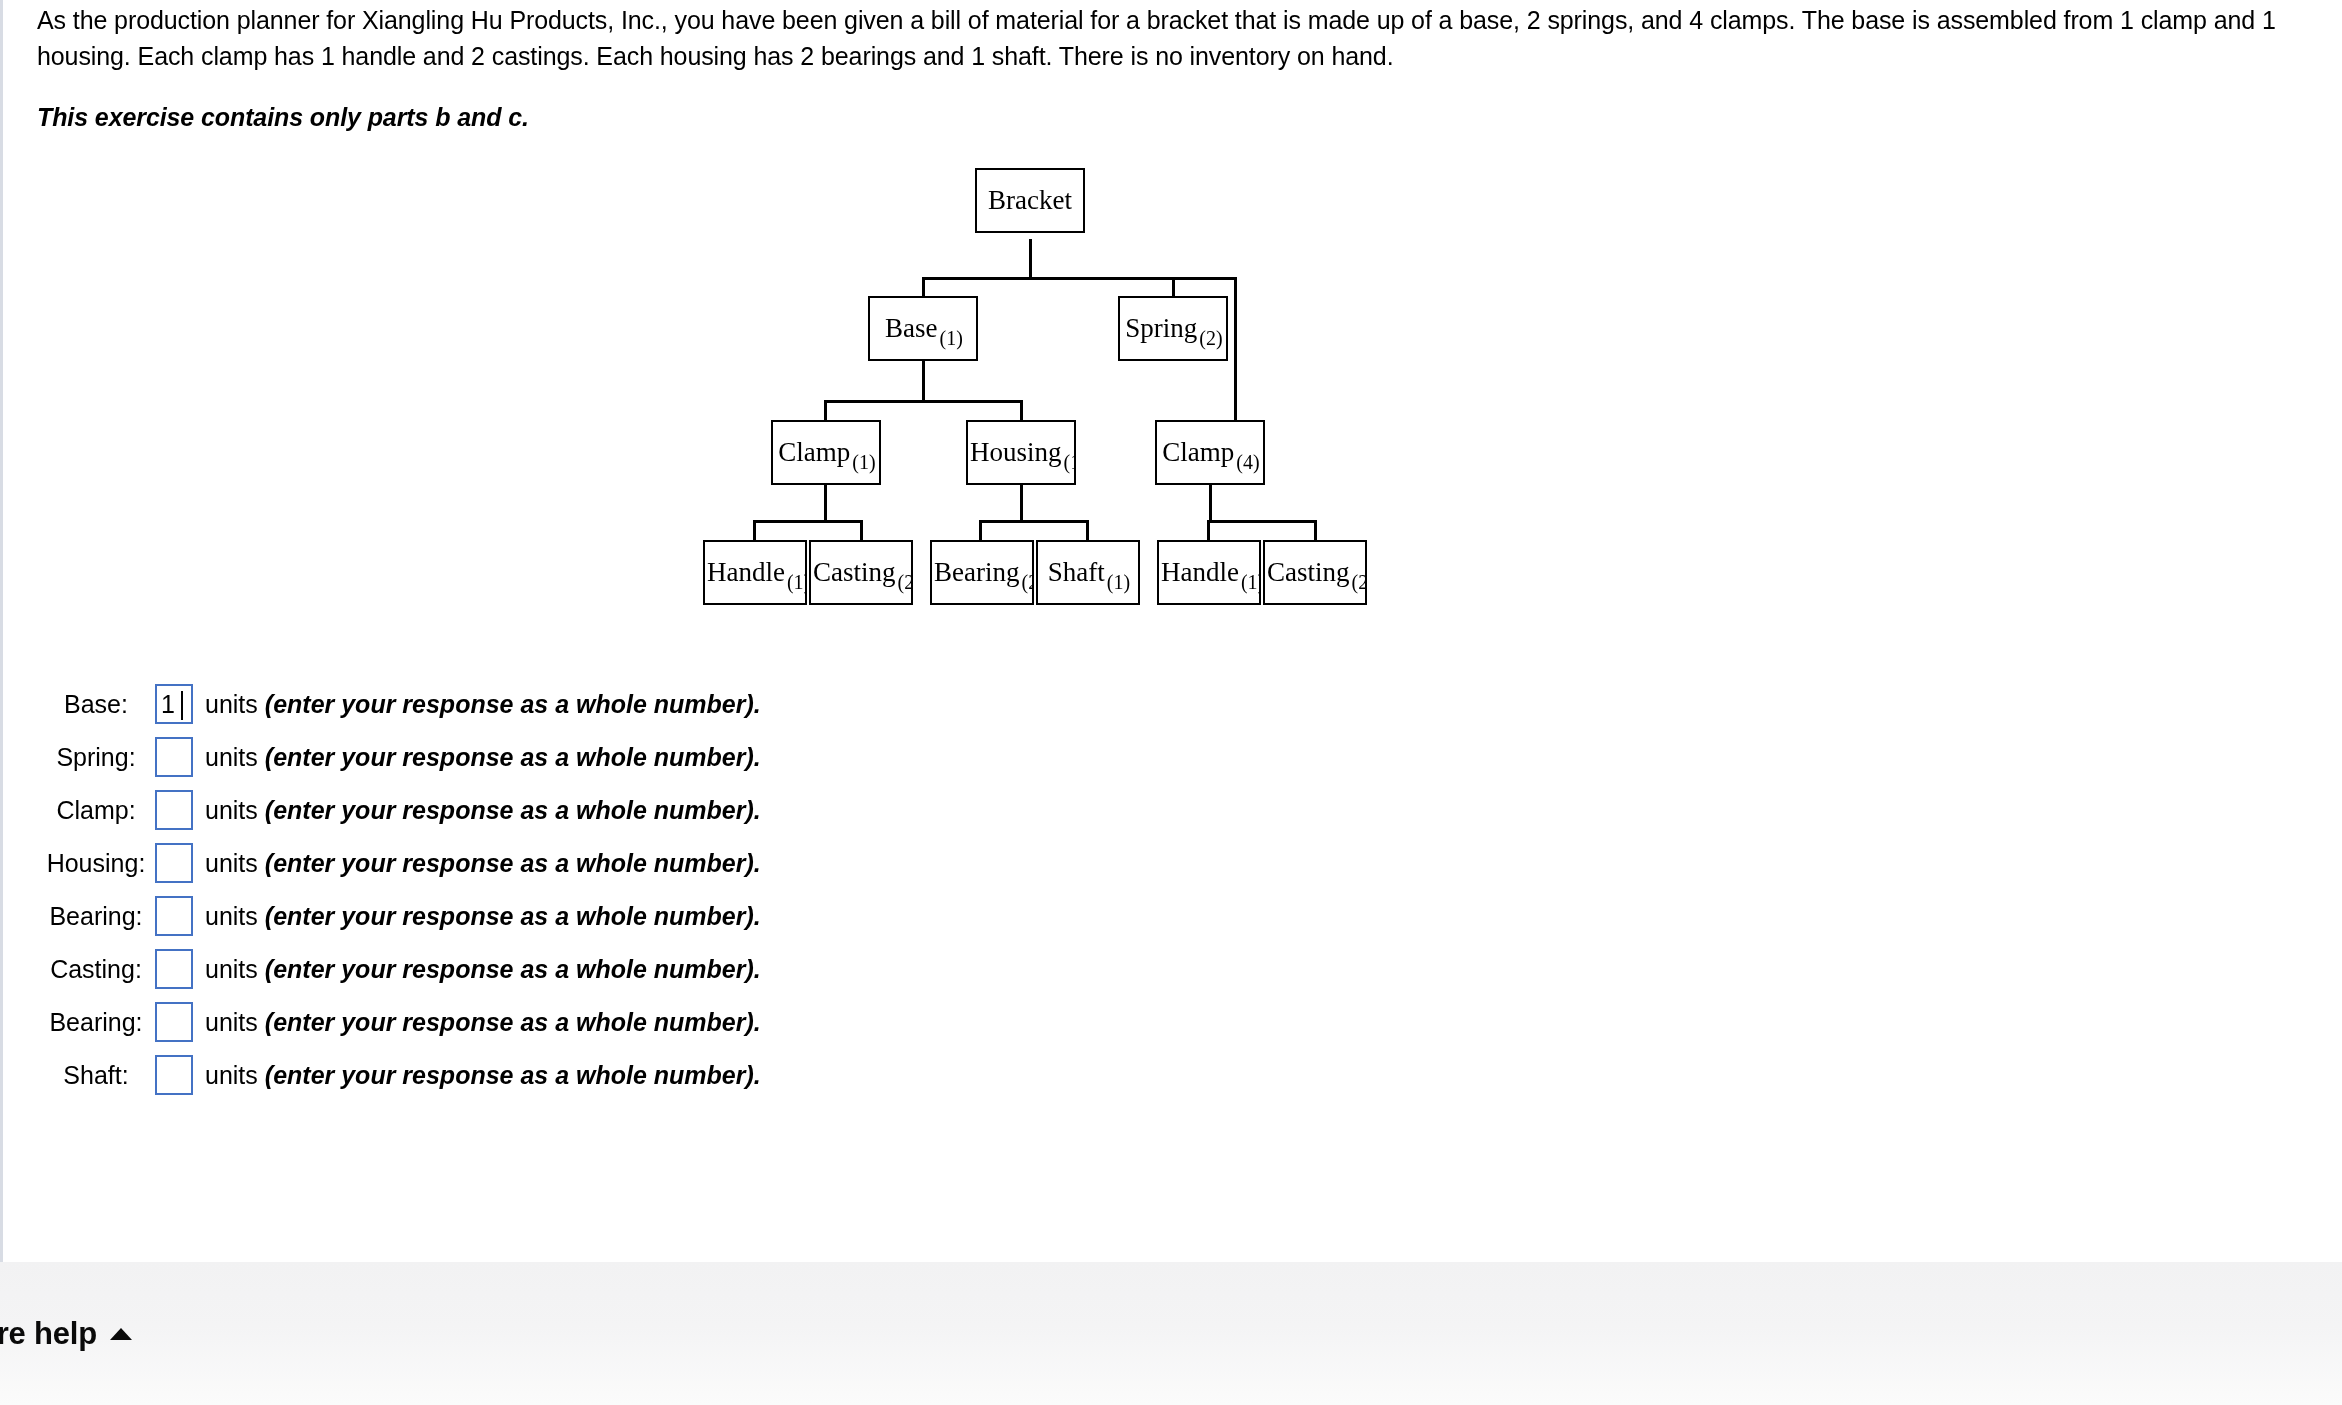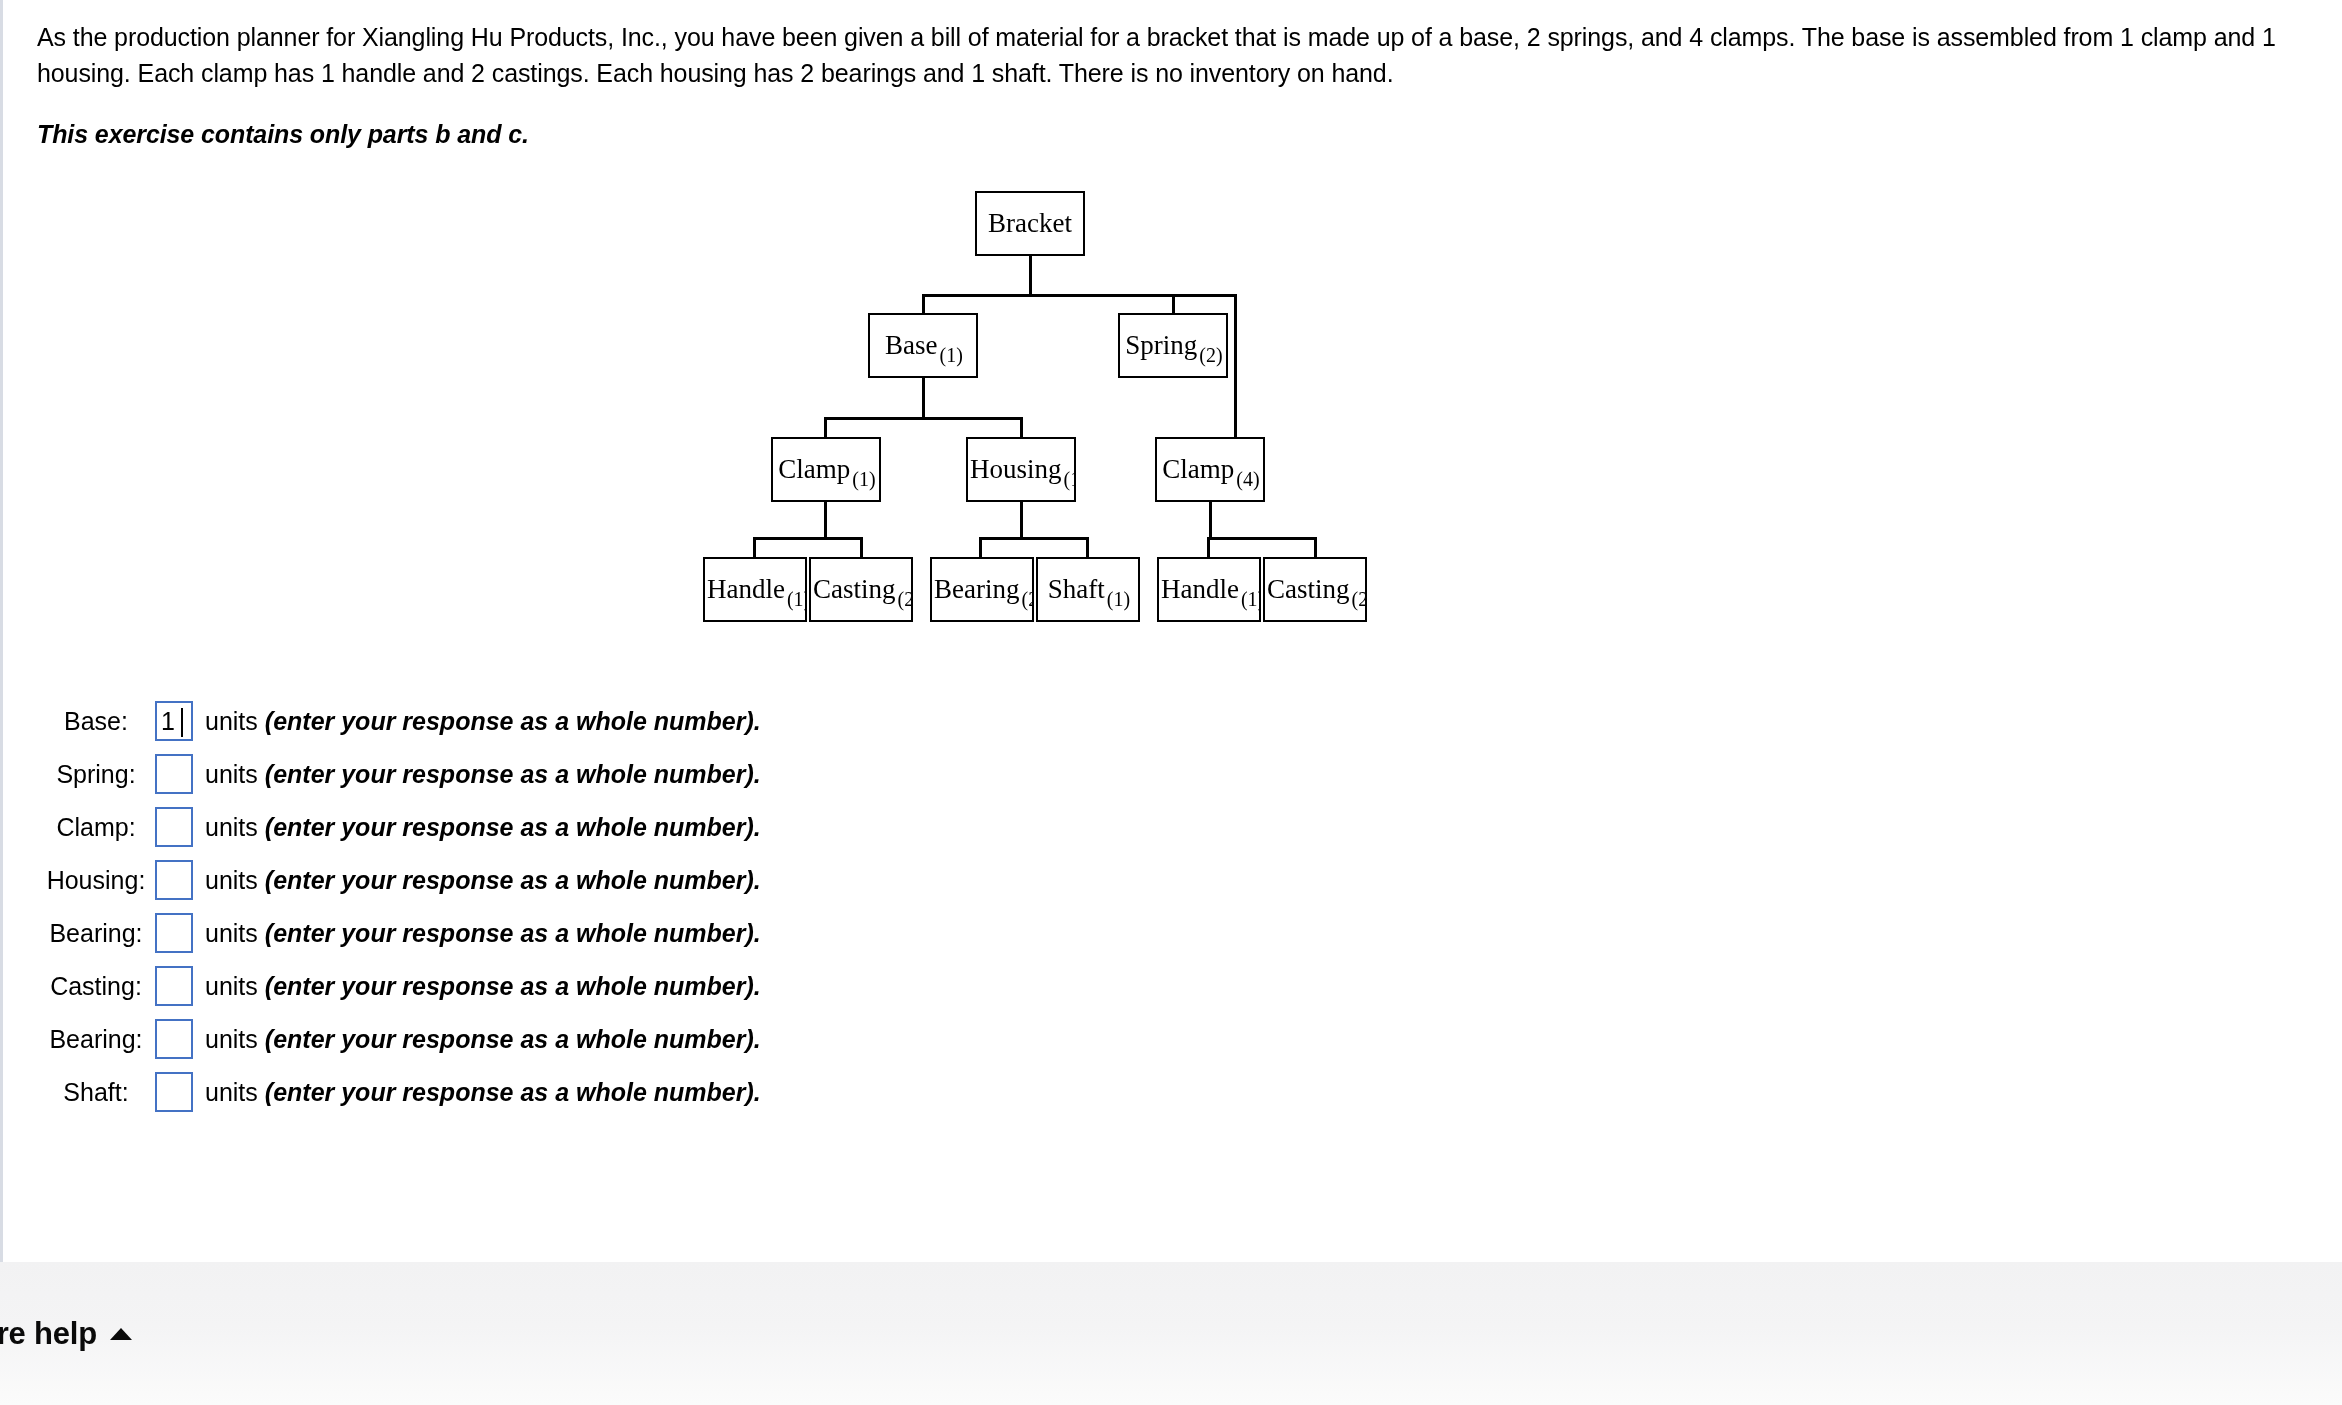--- a/index.html
+++ b/index.html
@@ -16,21 +16,21 @@
     background: #ffffff;
   }
 
   
   #content {
     position: absolute;
     left: 0; top: 0;
     width: 2342px; height: 1262px;
     background: #ffffff;
     border-left: 3px solid #d8dce4;
-    padding: 20px 0 0 34px;
+    padding: 3px 0 0 34px;
   }
 
   .prose {
     font-size: 25px;
     line-height: 1.42;
     color: #000000;
     letter-spacing: -0.1px;
   }
   .prose.intro { width: 2275px; margin: 0 0 0 0; }
   .prose.italic { font-style: italic; font-weight: bold; margin-top: 26px; }
@@ -186,21 +186,21 @@
         <div class="line vline" style="left:317px; top:349px; height:37px;"></div>
         <div class="line hline" style="left:276px; top:384px; width:110px;"></div>
         <div class="line vline" style="left:276px; top:384px; height:22px;"></div>
         <div class="line vline" style="left:383px; top:384px; height:22px;"></div>
 
         <div class="line vline" style="left:506px; top:349px; height:37px;"></div>
         <div class="line hline" style="left:504px; top:384px; width:110px;"></div>
         <div class="line vline" style="left:504px; top:384px; height:22px;"></div>
         <div class="line vline" style="left:611px; top:384px; height:22px;"></div>
 
-      <div class="node" style="left: 272px; top: 38px; width: 110px; height: 65px;">
+      <div class="node" style="left: 272px; top: 32px; width: 110px; height: 65px;">
             <div class="node-inner"><span class="nlabel">Bracket</span></div>
           </div>
           <div class="node" style="left: 165px; top: 160px; width: 110px; height: 65px;">
             <div class="node-inner"><span class="nlabel">Base</span><sub>(1)</sub></div>
           </div>
           <div class="node" style="left: 415px; top: 160px; width: 110px; height: 65px;">
             <div class="node-inner"><span class="nlabel">Spring</span><sub>(2)</sub></div>
           </div>
           <div class="node" style="left: 68px; top: 284px; width: 110px; height: 65px;">
             <div class="node-inner"><span class="nlabel">Clamp</span><sub>(1)</sub></div>

